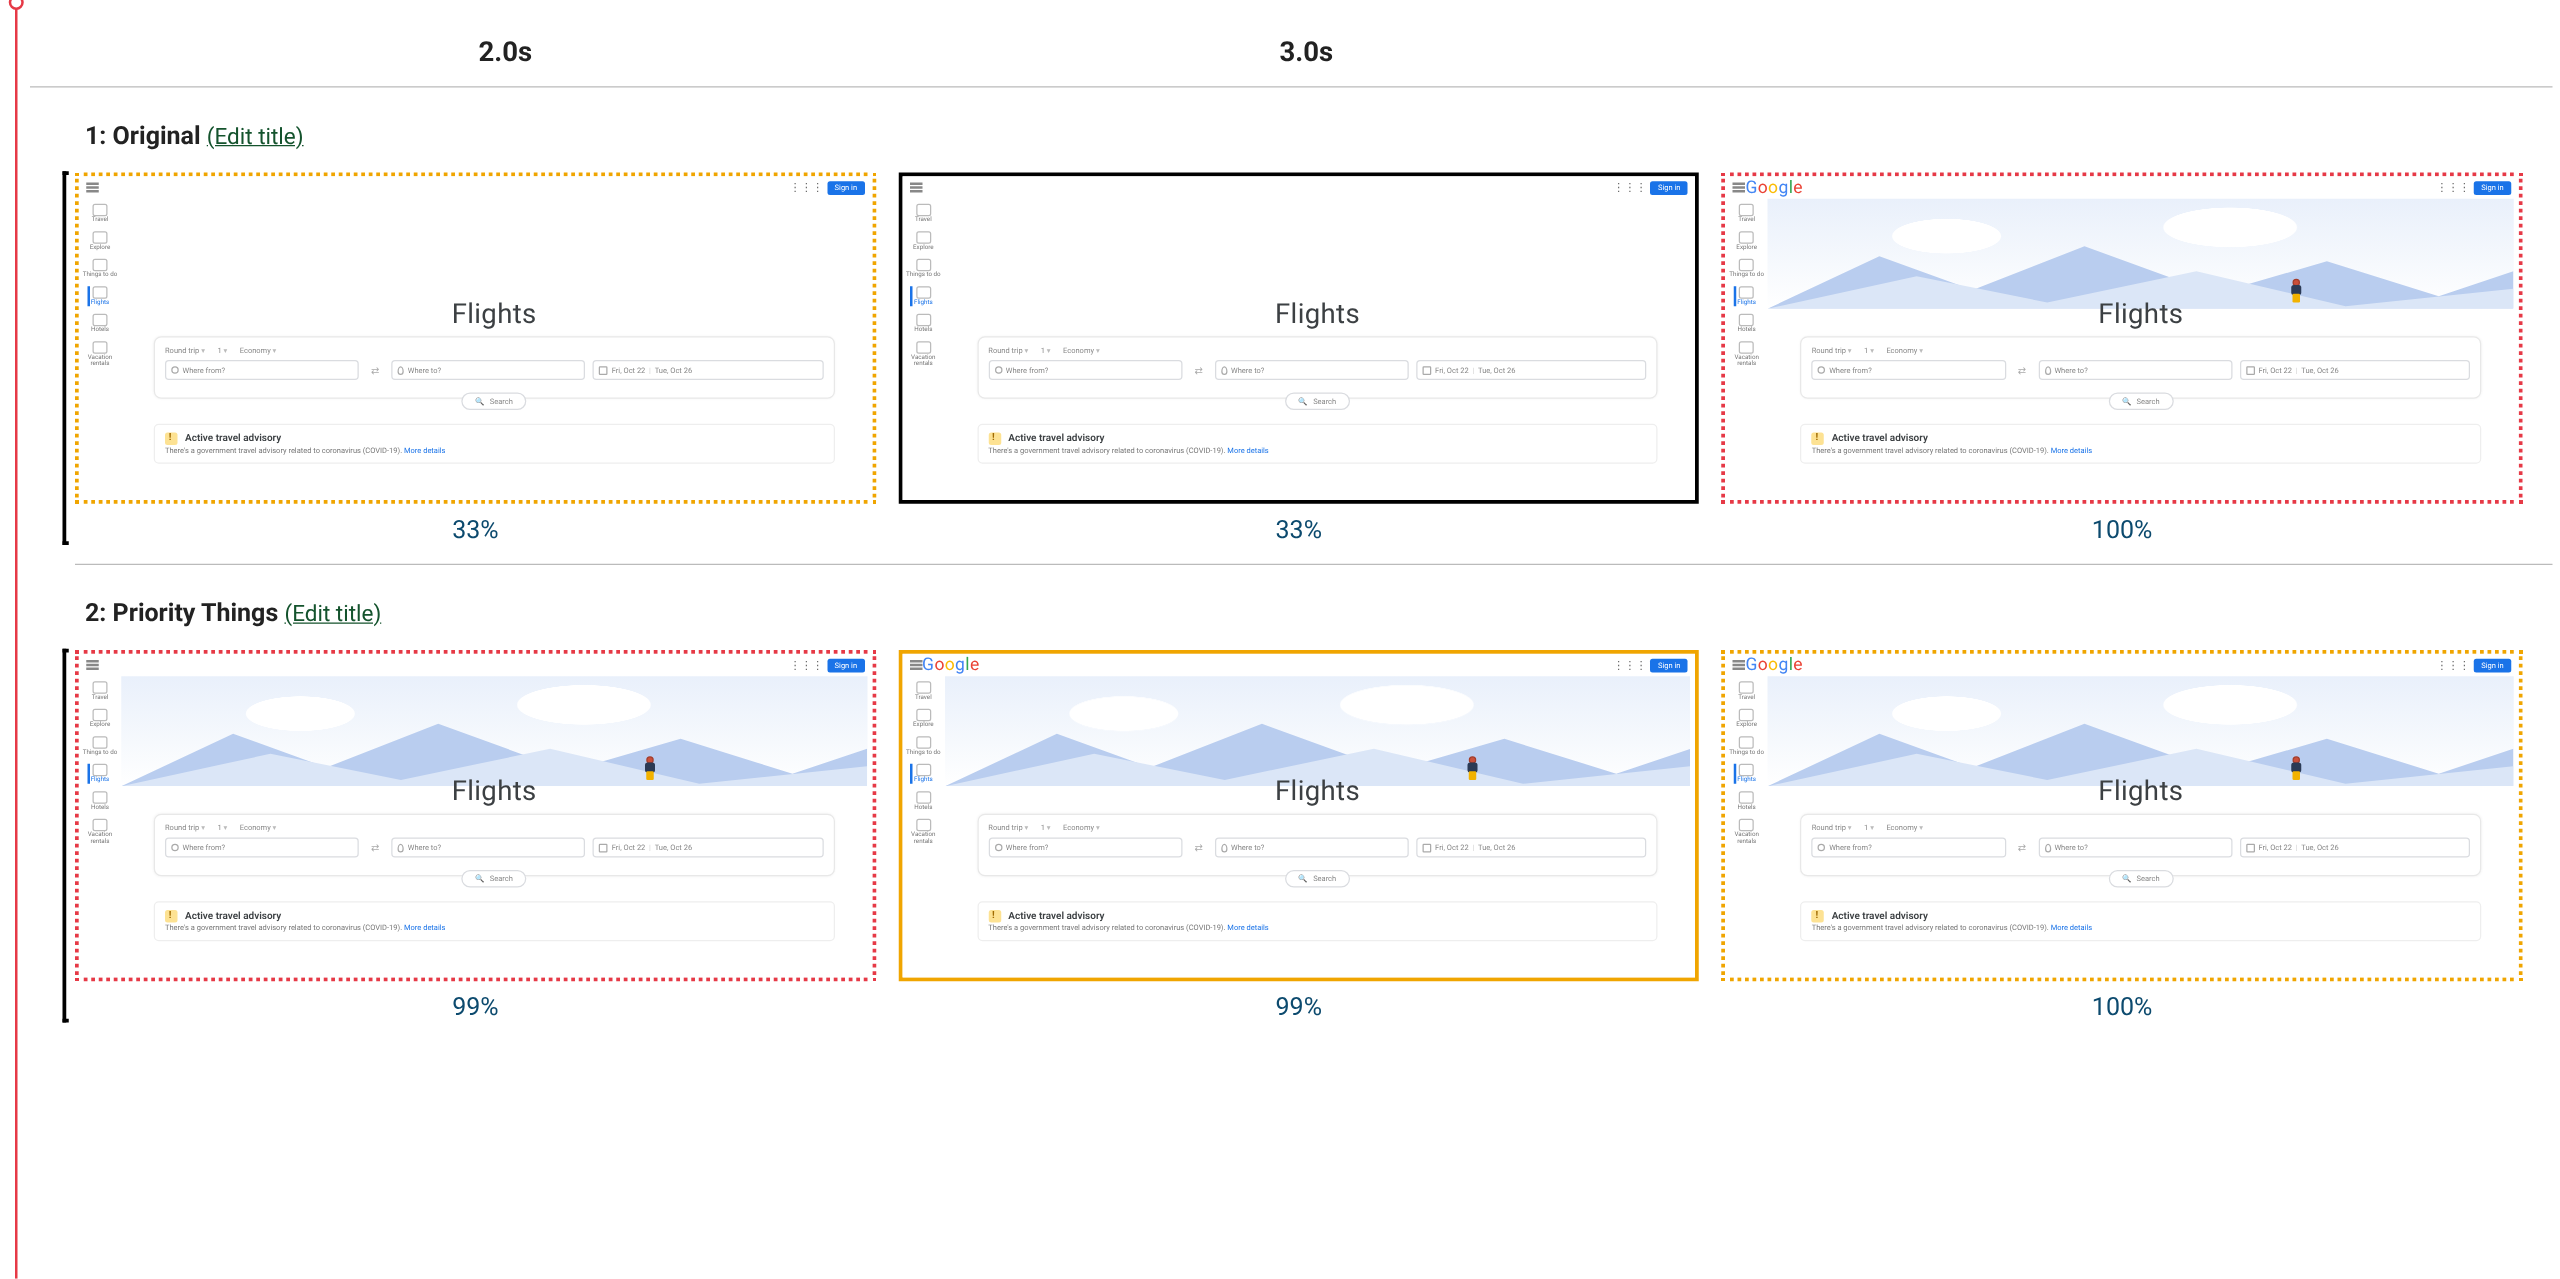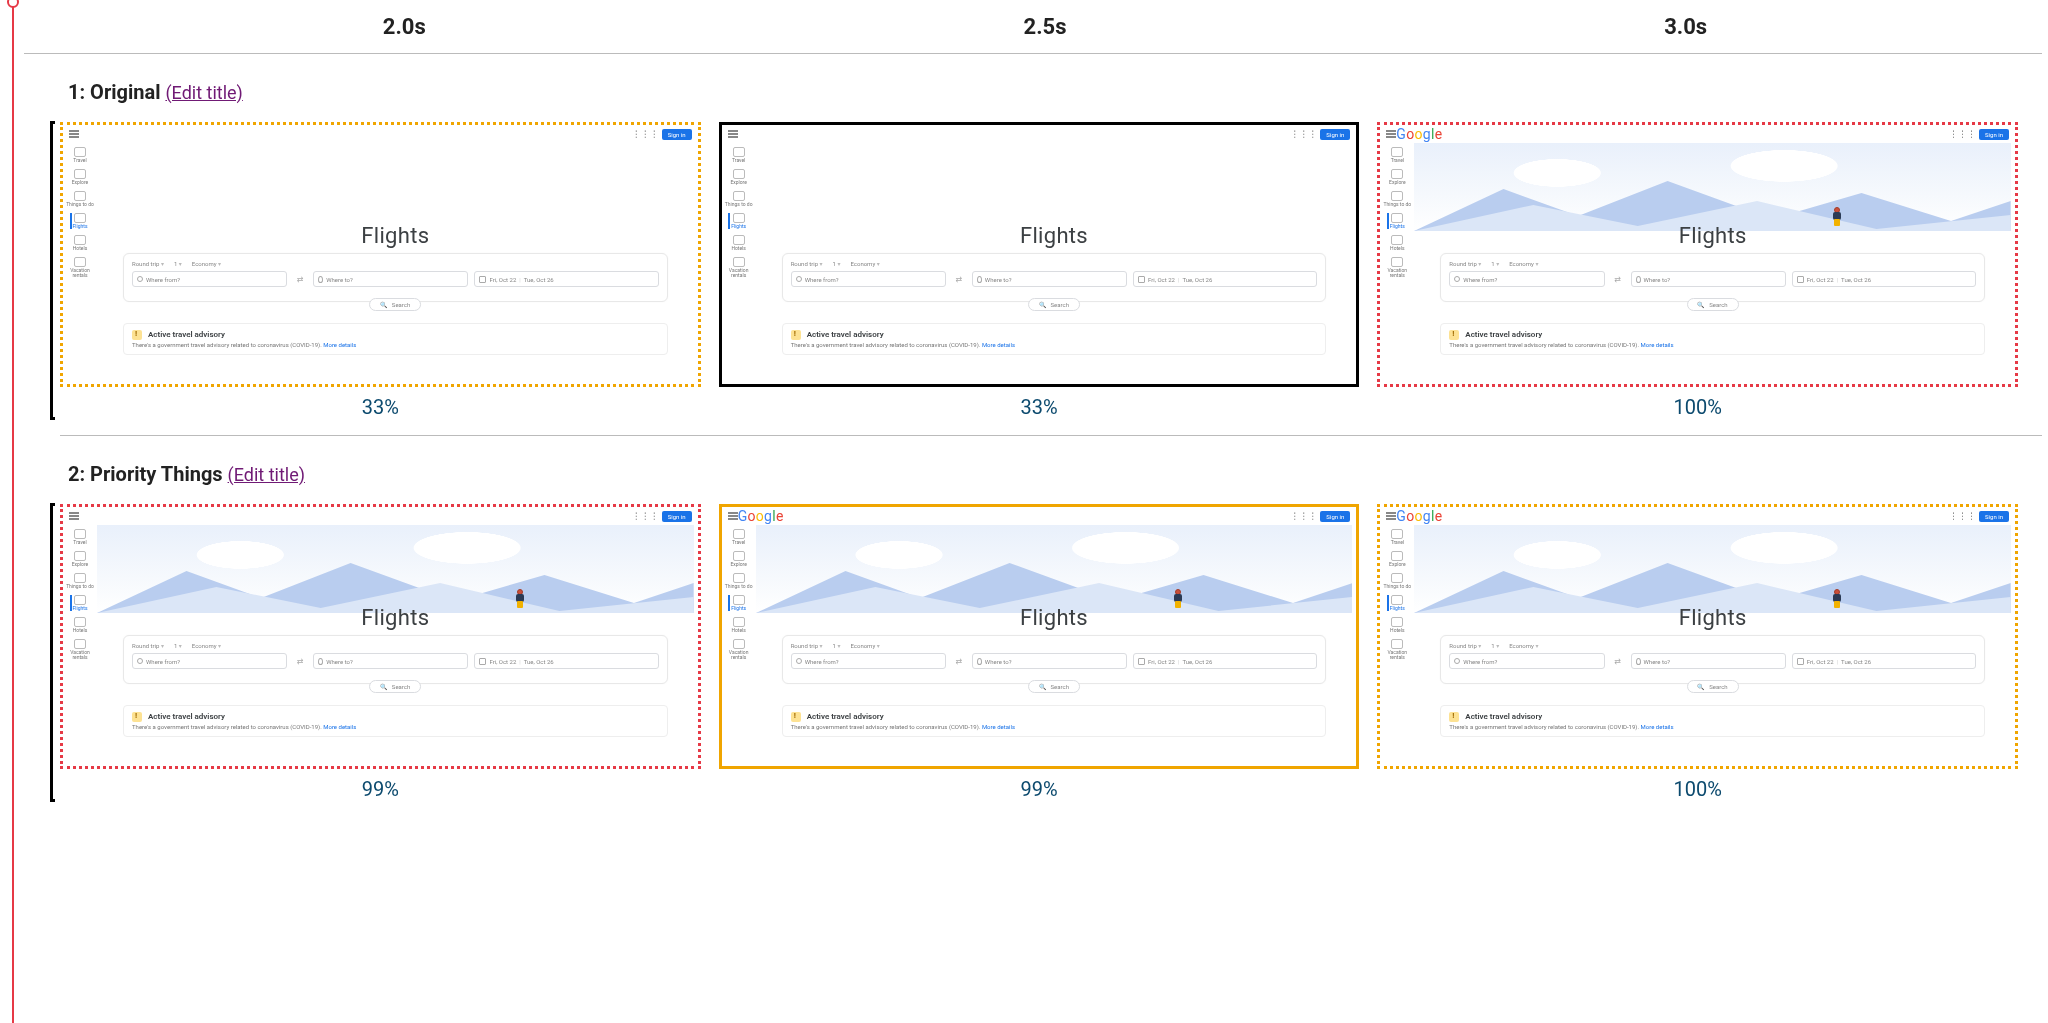--- a/index.html
+++ b/index.html
@@ -23,21 +23,21 @@
   .timeline-marker {
     position: absolute;
     left: 7px;
     top: -4px;
     width: 12px;
     height: 12px;
     border: 2px solid #e63946;
     border-radius: 50%;
     background: #fff;
   }
-  .content { padding: 0 6px 0 0; }
+  .content { padding: 16px 6px 0 0; }
   .time-header {
     display: grid;
     grid-template-columns: 1fr 1fr 1fr;
     padding: 14px 36px 14px 60px;
     border-bottom: 1px solid #bbb;
   }
   .time-header .time {
     text-align: center;
     font-weight: 700;
     font-size: 22px;
@@ -47,21 +47,21 @@
   .row-title {
     font-size: 20px;
     margin: 6px 0 18px 8px;
     color: #222;
   }
   .row-title b { font-weight: 700; }
   .edit-title {
     font-weight: 400;
     font-size: 18px;
     text-decoration: underline;
-    color: #701a75;
+    color: #14532d;
     cursor: pointer;
   }
   .frame-row {
     display: grid;
     grid-template-columns: 1fr 1fr 1fr;
     column-gap: 18px;
     padding-right: 24px;
     position: relative;
   }
   .left-bracket {
@@ -203,21 +203,20 @@
 </head>
 <body>
 
 <div class="timeline-bar"></div>
 <div class="timeline-marker"></div>
 
 <div class="content">
 
   <div class="time-header">
     <div class="time">2.0s</div>
-    <div class="time">2.5s</div>
     <div class="time">3.0s</div>
   </div>
 
   <div class="row-block">
     <div class="row-title">
       <b><span>1:</span>
       <span>Original</span></b>
       <span class="edit-title">(Edit title)</span>
     </div>
     <div class="frame-row">

